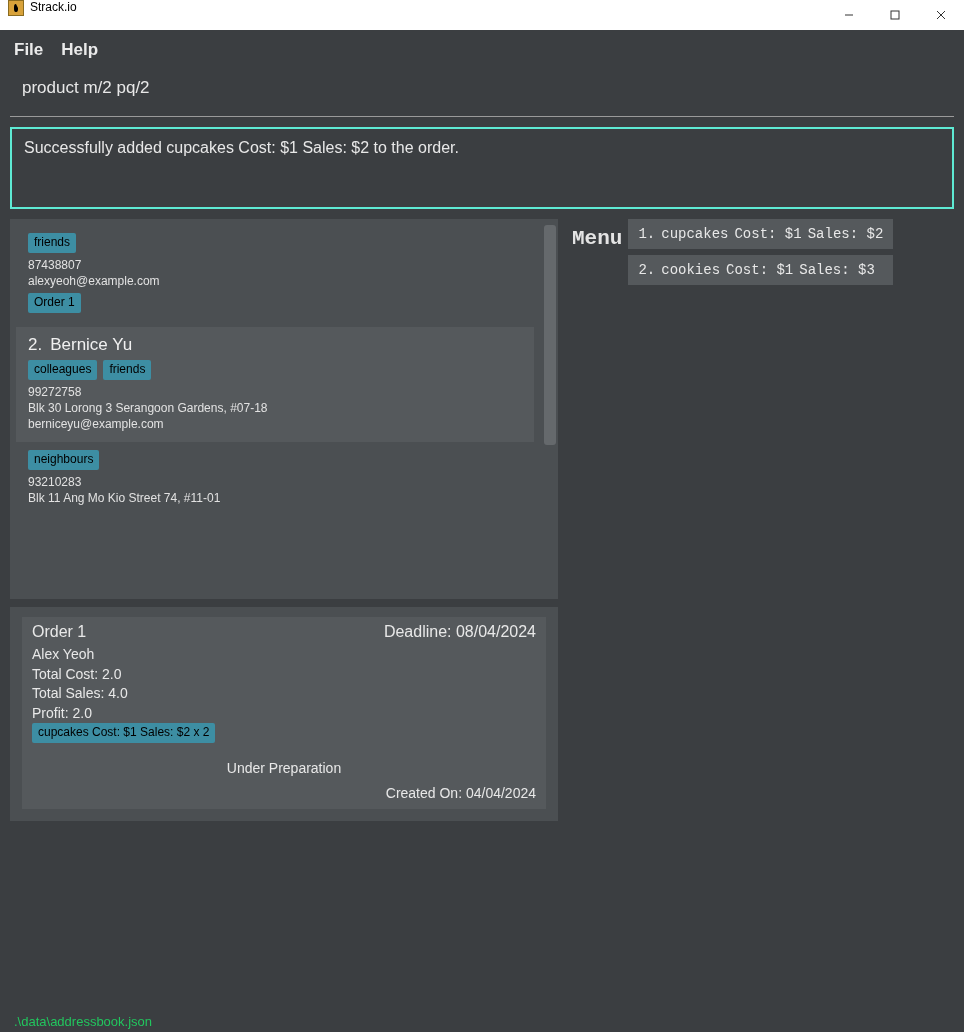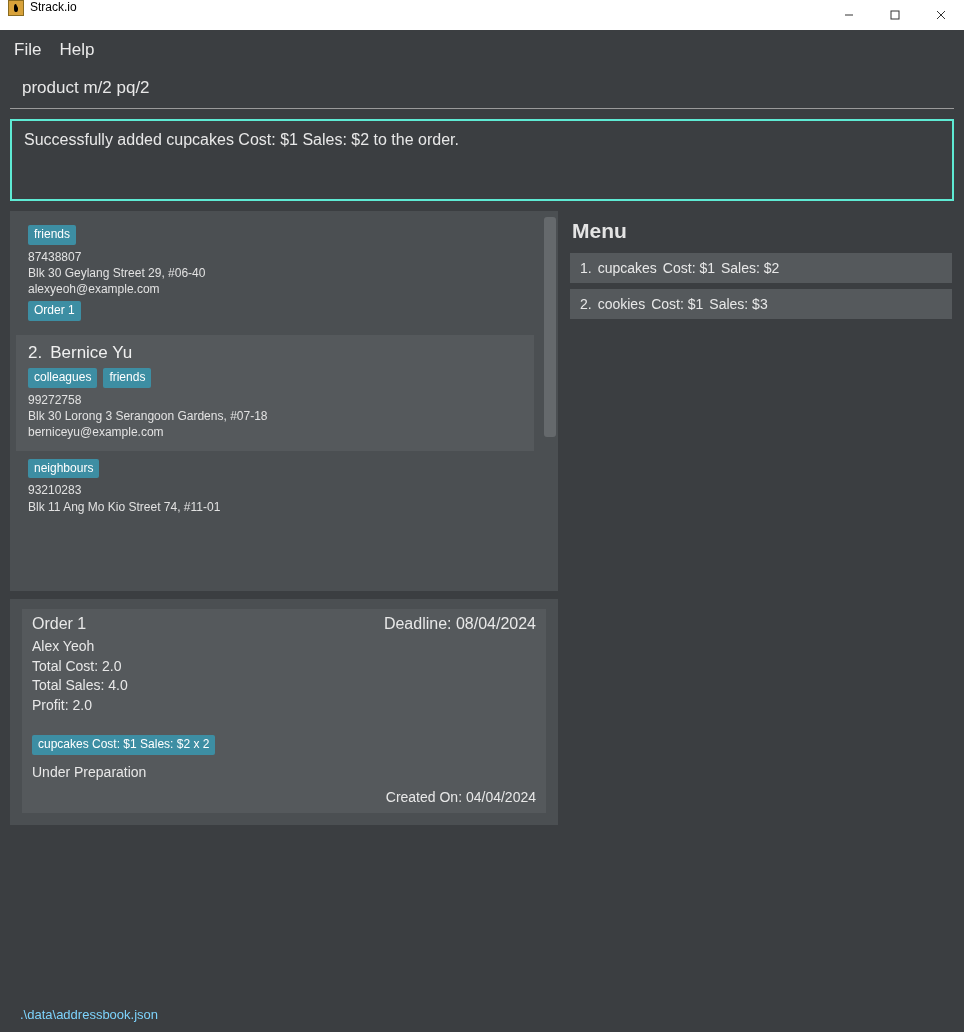--- a/index.html
+++ b/index.html
@@ -16,42 +16,42 @@
   .titlebar .spacer { flex: 1; }
   .winbtn { width: 46px; height: 30px; display: flex; align-items: center; justify-content: center; color: #000; }
   .winbtn svg { width: 10px; height: 10px; stroke: #333; stroke-width: 1; fill: none; }
 
   .app {
     width: 964px; height: 1002px; background: #3b3e41; color: #e8e8e8; display: flex; flex-direction: column;
   }
 
   .menubar {
     display: flex; gap: 18px; padding: 8px 14px 8px 14px; height: 40px; align-items: center;
-    font-size: 17px; font-weight: 400; color: #eaeaea;
+    font-size: 17px; font-weight: 700; color: #eaeaea;
   }
   .menubar span { cursor: default; }
 
   .cmd-wrap { padding: 0 10px; }
   .cmd-input {
     width: 100%; background: transparent; border: none; border-bottom: 1px solid #9a9a9a;
-    color: #e8e8e8; font-size: 17px; font-weight: 300; padding: 8px 12px 10px 12px; outline: none;
+    color: #e8e8e8; font-size: 17px; font-weight: 300; padding: 8px 12px 18px 12px; outline: none;
     font-family: inherit;
   }
 
   .result-wrap { padding: 10px; }
   .result-box {
     border: 2px solid #5eead4; min-height: 82px; padding: 10px 12px; font-size: 16px; font-weight: 300;
     color: #e8e8e8;
   }
 
   .columns {
     display: flex; padding: 0 10px 10px 10px; gap: 10px; height: 792px;
   }
   .left-col { width: 548px; display: flex; flex-direction: column; gap: 8px; }
-  .right-col { flex: 1; display: flex; flex-direction: column; }
+  .right-col { flex: 1; display: flex; flex-direction: row; font-family: Liberation Mono, monospace; }
 
   .persons-panel {
     background: #4b4f52; height: 380px; position: relative; padding: 6px 6px 6px 6px;
   }
   .persons-scroll {
     height: 100%; overflow: hidden; position: relative;
   }
   .scrollbar {
     position: absolute; right: 2px; top: 6px; width: 12px; height: 220px;
     background: #65696c; border-radius: 3px;
@@ -59,41 +59,41 @@
 
   .person-card {
     padding: 8px 12px 10px 12px; color: #e8e8e8;
     margin-right: 18px;
   }
   .person-card.alt { background: #55595c; }
   .person-title { font-size: 17px; font-weight: 400; color: #f0f0f0; margin-bottom: 5px; }
   .person-title .idx { margin-right: 8px; }
   .tag-row { display: flex; gap: 6px; margin-bottom: 4px; flex-wrap: wrap; }
   .tag {
-    background: #3d8ea3; color: #ffffff; font-size: 12px; padding: 1px 6px 2px 6px; border-radius: 2px; line-height: 1.4;
+    background: #3d8ea3; color: #000000; font-size: 12px; padding: 1px 6px 2px 6px; border-radius: 2px; line-height: 1.4;
   }
   .person-line { font-size: 12px; color: #e2e2e2; line-height: 1.35; }
 
   .order-panel {
     background: #4b4f52; padding: 10px 12px 12px 12px; min-height: 180px;
   }
   .order-panel.inner { background: #55595c; }
   .order-head { display: flex; justify-content: space-between; font-size: 16px; font-weight: 400; margin-bottom: 4px; }
   .order-line { font-size: 14px; line-height: 1.4; }
   .order-foot { text-align: right; font-size: 14px; margin-top: 6px; }
 
   .menu-title { font-size: 21px; font-weight: 600; color: #e4e4e4; padding: 8px 4px 10px 4px; }
   .menu-list { display: flex; flex-direction: column; gap: 6px; padding: 0 2px; }
   .menu-item {
     background: #55595c; padding: 7px 10px; font-size: 14px; color: #e8e8e8;
     display: flex; gap: 6px;
   }
 
   .statusbar {
-    height: 22px; background: #3b3e41; color: #7dd3fc; font-size: 13px; padding: 2px 20px;
+    height: 22px; background: #3b3e41; color: #22c55e; font-size: 13px; padding: 2px 14px;
     display: flex; align-items: center;
   }
 </style>
 </head>
 <body>
 
 <div class="titlebar">
   <span class="icon">
     <svg viewBox="0 0 10 10">
         <path d="M5 1 C3 1 3 3 3 5 C3 7 3 9 5 9 C7 9 7 7 7 5"></path>
@@ -139,21 +139,20 @@
   <div class="columns">
     <div class="left-col">
 
       <div class="persons-panel">
         <div class="persons-scroll" id="persons-scroll">
             <div class="person-card">
               <div class="tag-row">
                 <span class="tag">friends</span>
               </div>
               <div class="person-line">87438807</div>
-              <div class="person-line">Blk 30 Geylang Street 29, #06-40</div>
               <div class="person-line">alexyeoh@example.com</div>
               <div class="tag-row" style="margin-top: 4px;">
                 <span class="tag">Order 1</span>
               </div>
             </div>
             <div class="person-card alt">
               <div class="person-title"><span class="idx">2.</span><span>Bernice Yu</span></div>
               <div class="tag-row">
                 <span class="tag">colleagues</span>
                 <span class="tag">friends</span>
@@ -176,24 +175,24 @@
       <div class="order-panel">
         <div class="order-panel inner" style="padding:6px 10px 8px 10px;">
           <div class="order-head">
             <span>Order 1</span>
             <span>Deadline: 08/04/2024</span>
           </div>
           <div class="order-line">Alex Yeoh</div>
           <div class="order-line">Total Cost: 2.0</div>
           <div class="order-line">Total Sales: 4.0</div>
           <div class="order-line">Profit: 2.0</div>
-          <div class="tag-row" style="margin-top:20px;">
+          <div class="tag-row" style="margin-top:0;">
             <span class="tag">cupcakes Cost: $1 Sales: $2 x 2</span>
           </div>
-          <div class="order-line" style="margin-top:8px;">Under Preparation</div>
+          <div class="order-line" style="margin-top:16px;text-align:center;">Under Preparation</div>
           <div class="order-foot">Created On: 04/04/2024</div>
         </div>
       </div>
     </div>
 
     <div class="right-col">
       <div class="menu-title">Menu</div>
       <div class="menu-list" id="menu-list">
           <div class="menu-item">
             <span>1.</span>

